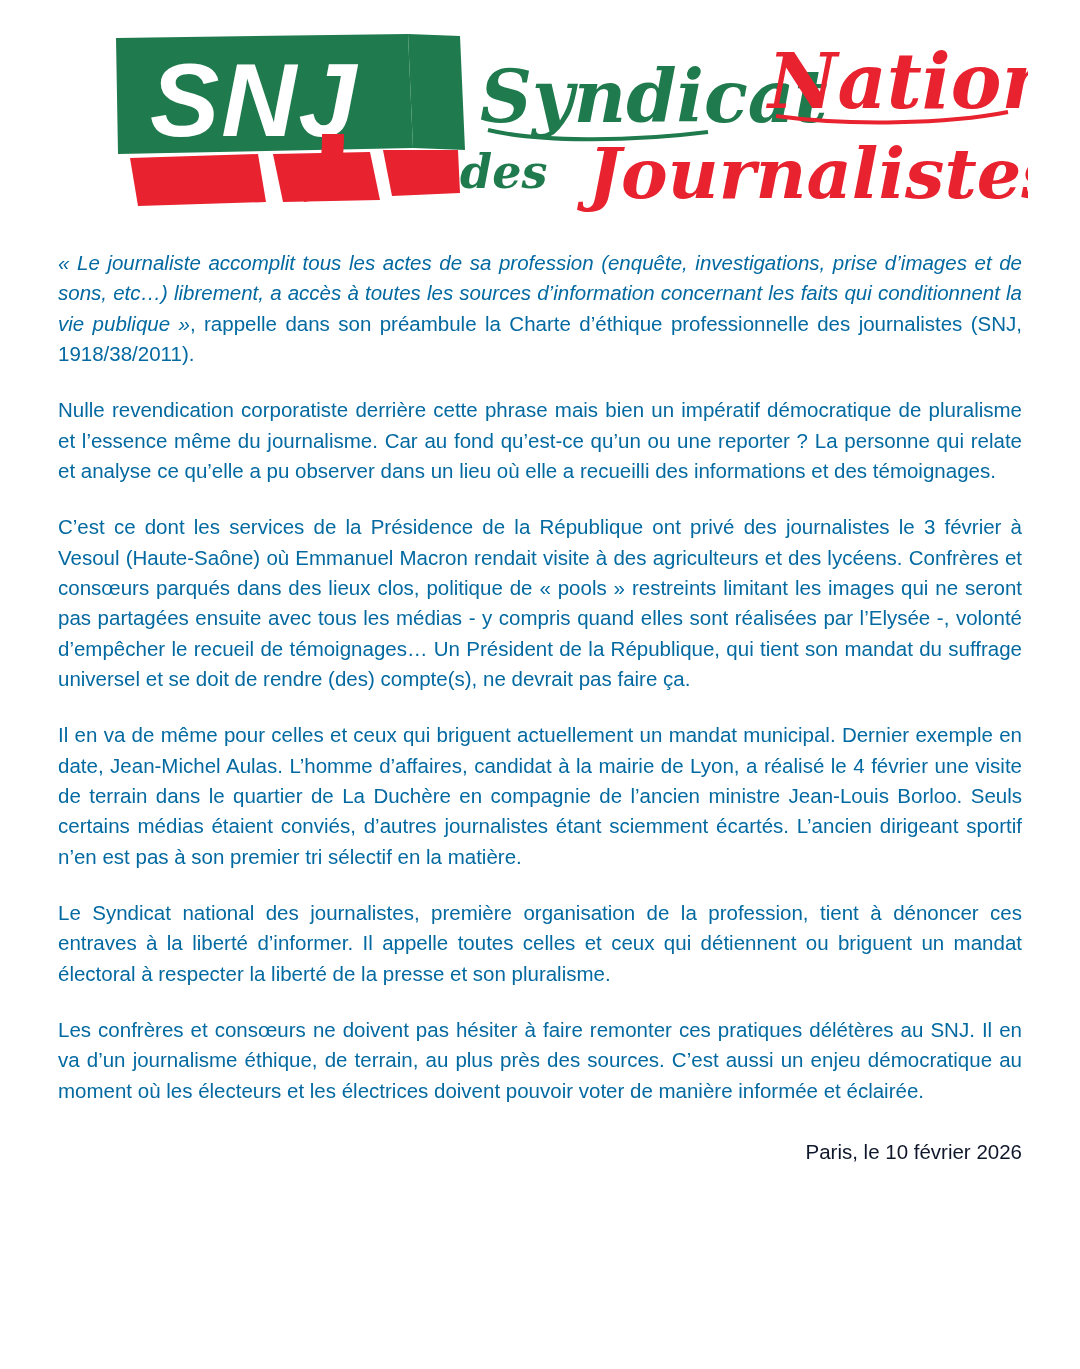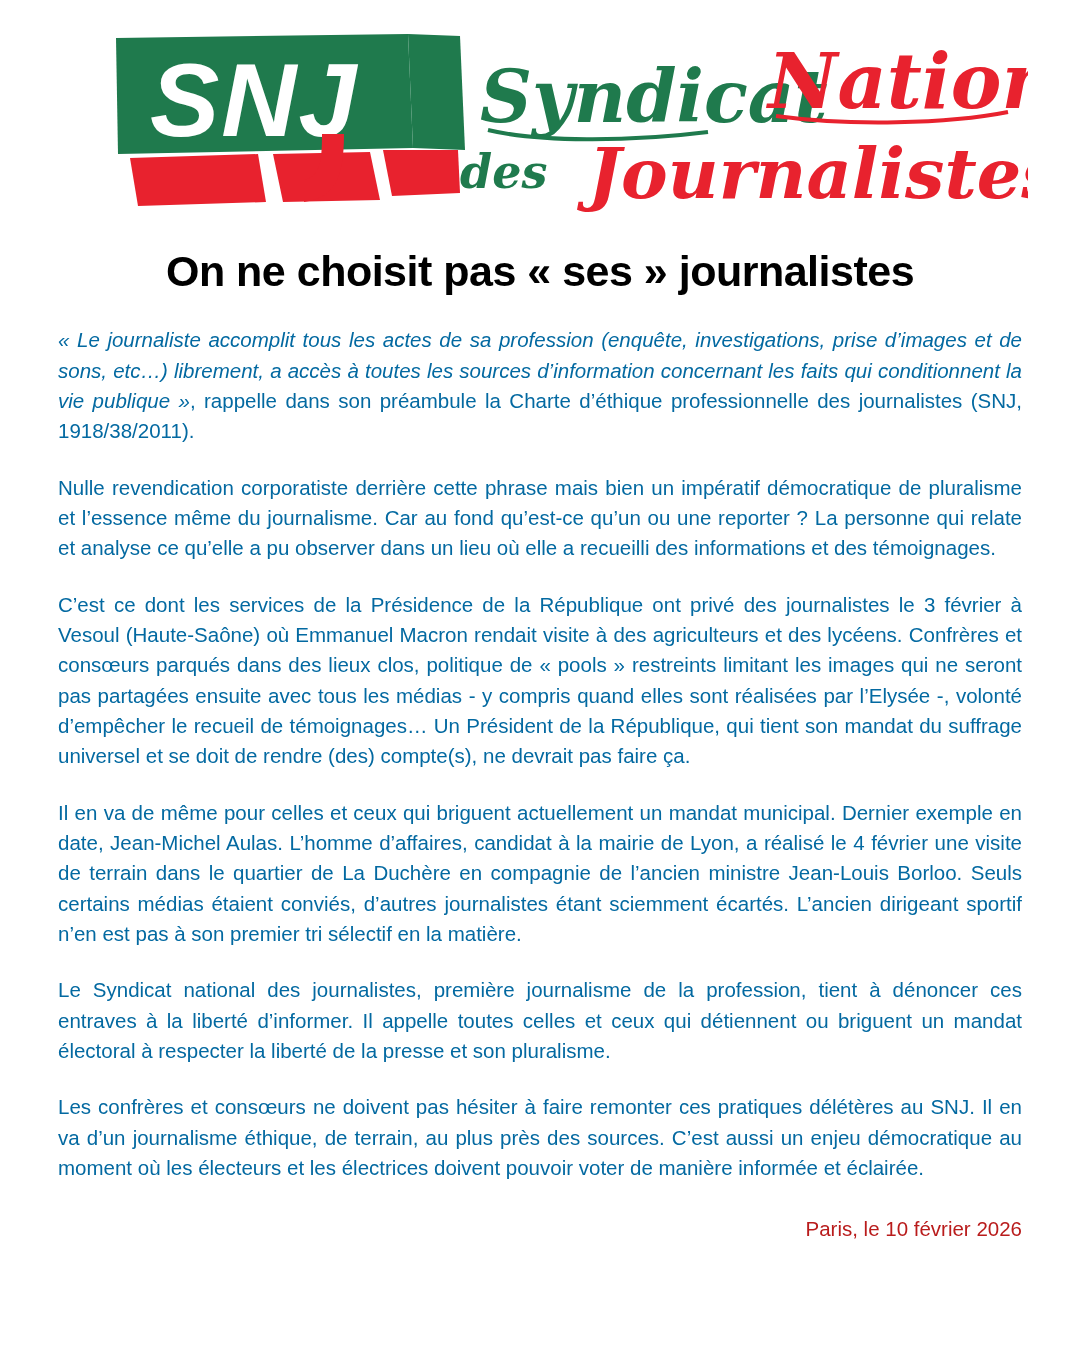--- a/index.html
+++ b/index.html
@@ -51,21 +51,21 @@
     margin: 0 0 26px 0;
     color: #0369a1;
   }
   .body-text p:last-child { margin-bottom: 0; }
   .quote-italic { font-style: italic; }
 
   .signature {
     text-align: right;
     font-size: 20.5px;
     margin-top: 34px;
-    color: #b91c1c;
+    color: #0f172a;
   }
 </style>
 </head>
 <body>
 
 <div class="page">
 
   <div class="logo-block">
     <svg class="logo-svg" width="920" height="185" viewBox="0 0 920 185">
 
@@ -87,35 +87,34 @@
         <text x="660" y="78" font-size="76" font-weight="bold" fill="#e8222e">National</text>
         <text x="352" y="158" font-size="46" font-weight="bold" fill="#1f7a4d">des</text>
         <text x="480" y="168" font-size="70" font-weight="bold" fill="#e8222e">Journalistes</text>
       </g>
 
       <path d="M380,100 C430,112 520,112 600,102" stroke="#1f7a4d" stroke-width="4" fill="none"></path>
       <path d="M668,86 C740,96 840,94 900,82" stroke="#e8222e" stroke-width="4" fill="none"></path>
     </svg>
   </div>
 
-  <h1 class="doc-title">On ne choisit pas « ses » journalistes</h1>
 
   <div class="body-text">
 
     <p>
       <span class="quote-italic">« Le journaliste accomplit tous les actes de sa profession (enquête, investigations, prise d’images et de sons, etc…) librement, a accès à toutes les sources d’information concernant les faits qui conditionnent la vie publique »</span><span>, rappelle dans son préambule la Charte d’éthique professionnelle des journalistes (SNJ, 1918/38/2011).</span>
     </p>
 
     <p>Nulle revendication corporatiste derrière cette phrase mais bien un impératif démocratique de pluralisme et l’essence même du journalisme. Car au fond qu’est-ce qu’un ou une reporter ? La personne qui relate et analyse ce qu’elle a pu observer dans un lieu où elle a recueilli des informations et des témoignages.</p>
 
     <p>C’est ce dont les services de la Présidence de la République ont privé des journalistes le 3 février à Vesoul (Haute-Saône) où Emmanuel Macron rendait visite à des agriculteurs et des lycéens. Confrères et consœurs parqués dans des lieux clos, politique de « pools » restreints limitant les images qui ne seront pas partagées ensuite avec tous les médias - y compris quand elles sont réalisées par l’Elysée -, volonté d’empêcher le recueil de témoignages… Un Président de la République, qui tient son mandat du suffrage universel et se doit de rendre (des) compte(s), ne devrait pas faire ça.</p>
 
     <p>Il en va de même pour celles et ceux qui briguent actuellement un mandat municipal. Dernier exemple en date, Jean-Michel Aulas. L’homme d’affaires, candidat à la mairie de Lyon, a réalisé le 4 février une visite de terrain dans le quartier de La Duchère en compagnie de l’ancien ministre Jean-Louis Borloo. Seuls certains médias étaient conviés, d’autres journalistes étant sciemment écartés. L’ancien dirigeant sportif n’en est pas à son premier tri sélectif en la matière.</p>
 
-    <p>Le Syndicat national des journalistes, première journalisme de la profession, tient à dénoncer ces entraves à la liberté d’informer. Il appelle toutes celles et ceux qui détiennent ou briguent un mandat électoral à respecter la liberté de la presse et son pluralisme.</p>
+    <p>Le Syndicat national des journalistes, première organisation de la profession, tient à dénoncer ces entraves à la liberté d’informer. Il appelle toutes celles et ceux qui détiennent ou briguent un mandat électoral à respecter la liberté de la presse et son pluralisme.</p>
 
     <p>Les confrères et consœurs ne doivent pas hésiter à faire remonter ces pratiques délétères au SNJ. Il en va d’un journalisme éthique, de terrain, au plus près des sources. C’est aussi un enjeu démocratique au moment où les électeurs et les électrices doivent pouvoir voter de manière informée et éclairée.</p>
 
   </div>
 
   <div class="signature">Paris, le 10 février 2026</div>
 
 </div>
 
 </body></html>

